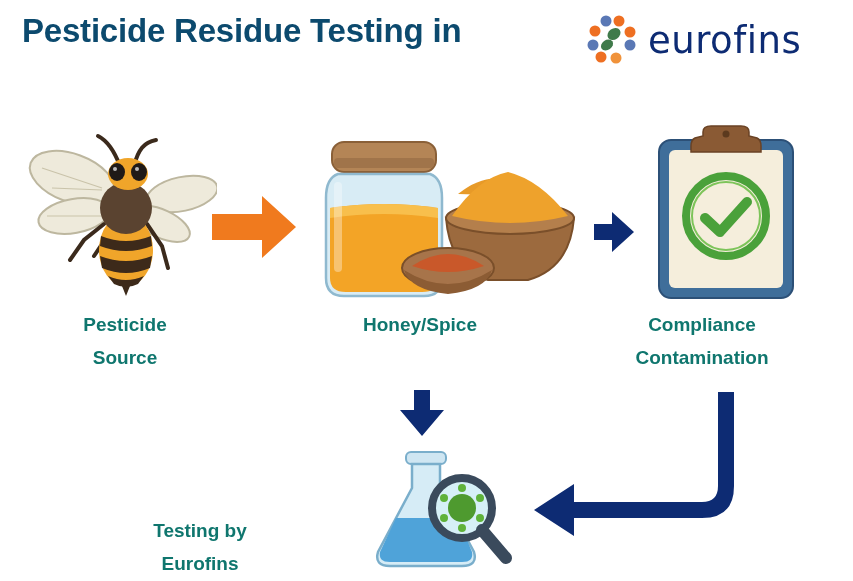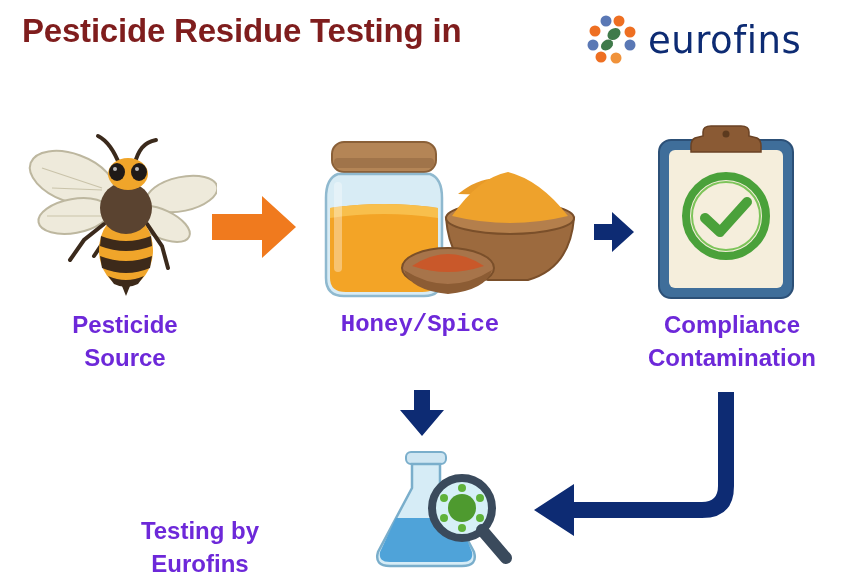--- a/index.html
+++ b/index.html
@@ -1,20 +1,20 @@
 <!DOCTYPE html>
 <html><head>
 <meta charset="utf-8">
 <style>
   html, body { margin: 0; padding: 0; background: #ffffff; }
   body { width: 853px; height: 581px; position: relative; overflow: hidden; font-family: "Liberation Sans", "DejaVu Sans", sans-serif; }
-  .title { position: absolute; left: 22px; top: 10px; width: 560px; color: #7f1d1d; font-weight: 700; font-size: 33px; line-height: 42px; letter-spacing: -0.2px; }
+  .title { position: absolute; left: 22px; top: 10px; width: 560px; color: #0c4a6e; font-weight: 700; font-size: 33px; line-height: 42px; letter-spacing: -0.2px; }
   .logo { position: absolute; left: 584px; top: 12px; width: 260px; height: 56px; display: flex; align-items: center; }
   .logo-text { font-family: "DejaVu Sans", sans-serif; font-size: 37px; color: #0d2b73; margin-left: 8px; letter-spacing: 0.5px; }
-  .label { position: absolute; color: #6d28d9; font-weight: 700; font-size: 24px; line-height: 33px; text-align: center; }
+  .label { position: absolute; color: #0f766e; font-weight: 700; font-size: 19px; line-height: 33px; text-align: center; }
   .abs { position: absolute; }
 </style>
 </head>
 <body>
 
 <div class="title">
   <div>Pesticide Residue Testing in</div>
 </div>
 
 <div class="logo">
@@ -99,24 +99,24 @@
   <circle cx="71" cy="10" r="3.5" fill="#5c3a1e"></circle>
   <circle cx="71" cy="92" r="40" fill="none" stroke="#4aa13a" stroke-width="8"></circle>
   <circle cx="71" cy="92" r="34" fill="none" stroke="#7dc45a" stroke-width="2"></circle>
   <path d="M50 94 L65 108 L92 78" fill="none" stroke="#4aa13a" stroke-width="10" stroke-linecap="round" stroke-linejoin="round"></path>
 </svg>
 
 <div class="label" style="left:20px; top:308px; width:210px;">
   <div>Pesticide</div>
   <div>Source</div>
 </div>
-<div class="label" style="left:300px; top:308px; width:240px;font-family:Liberation Mono, monospace;">
+<div class="label" style="left:300px; top:308px; width:240px;">
   <div>Honey/Spice</div>
 </div>
-<div class="label" style="left:622px; top:308px; width:220px;text-align:center;">
+<div class="label" style="left:592px; top:308px; width:220px;text-align:center;">
   <div>Compliance</div>
   <div>Contamination</div>
 </div>
 
 <svg class="abs" style="left:396px; top:388px;" width="52" height="52" viewBox="0 0 52 52">
   <path d="M18 2 L34 2 L34 22 L48 22 L26 48 L4 22 L18 22 Z" fill="#0d2b73"></path>
 </svg>
 
 <svg class="abs" style="left:530px; top:390px;" width="222" height="150" viewBox="0 0 222 150">
   <path d="M188 2 L204 2 L204 96 Q204 128 172 128 L44 128 L44 146 L4 120 L44 94 L44 112 L172 112 Q188 112 188 96 Z" fill="#0d2b73"></path>

